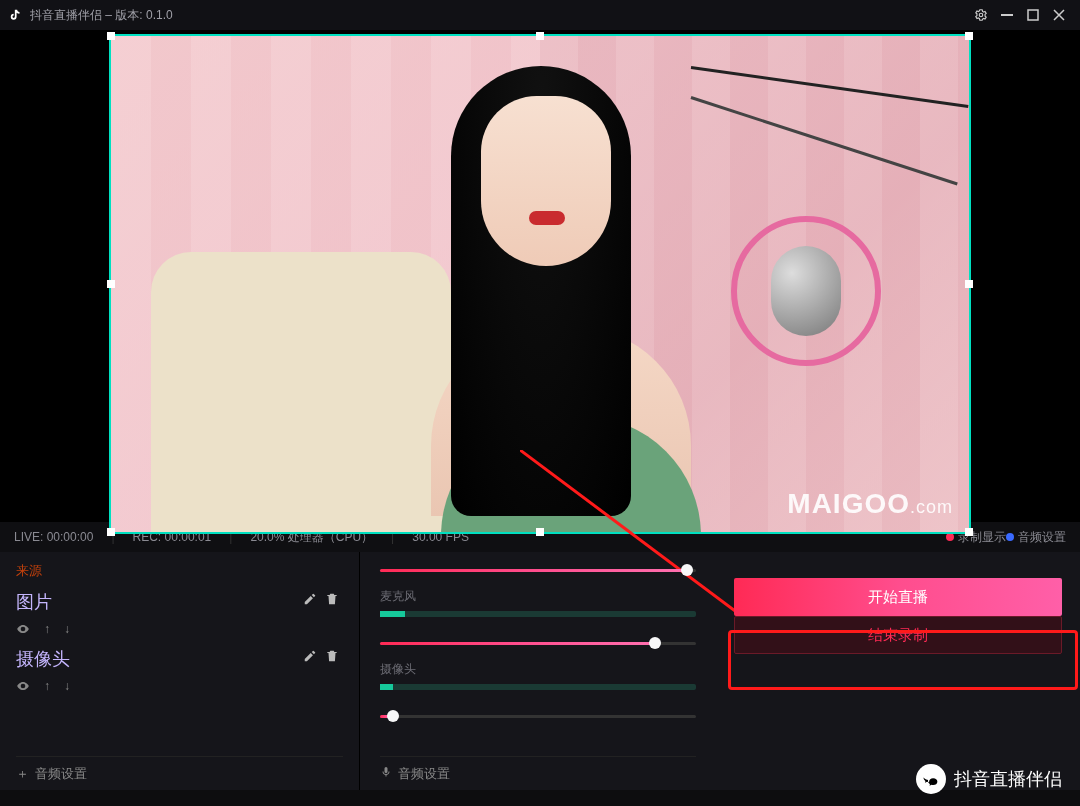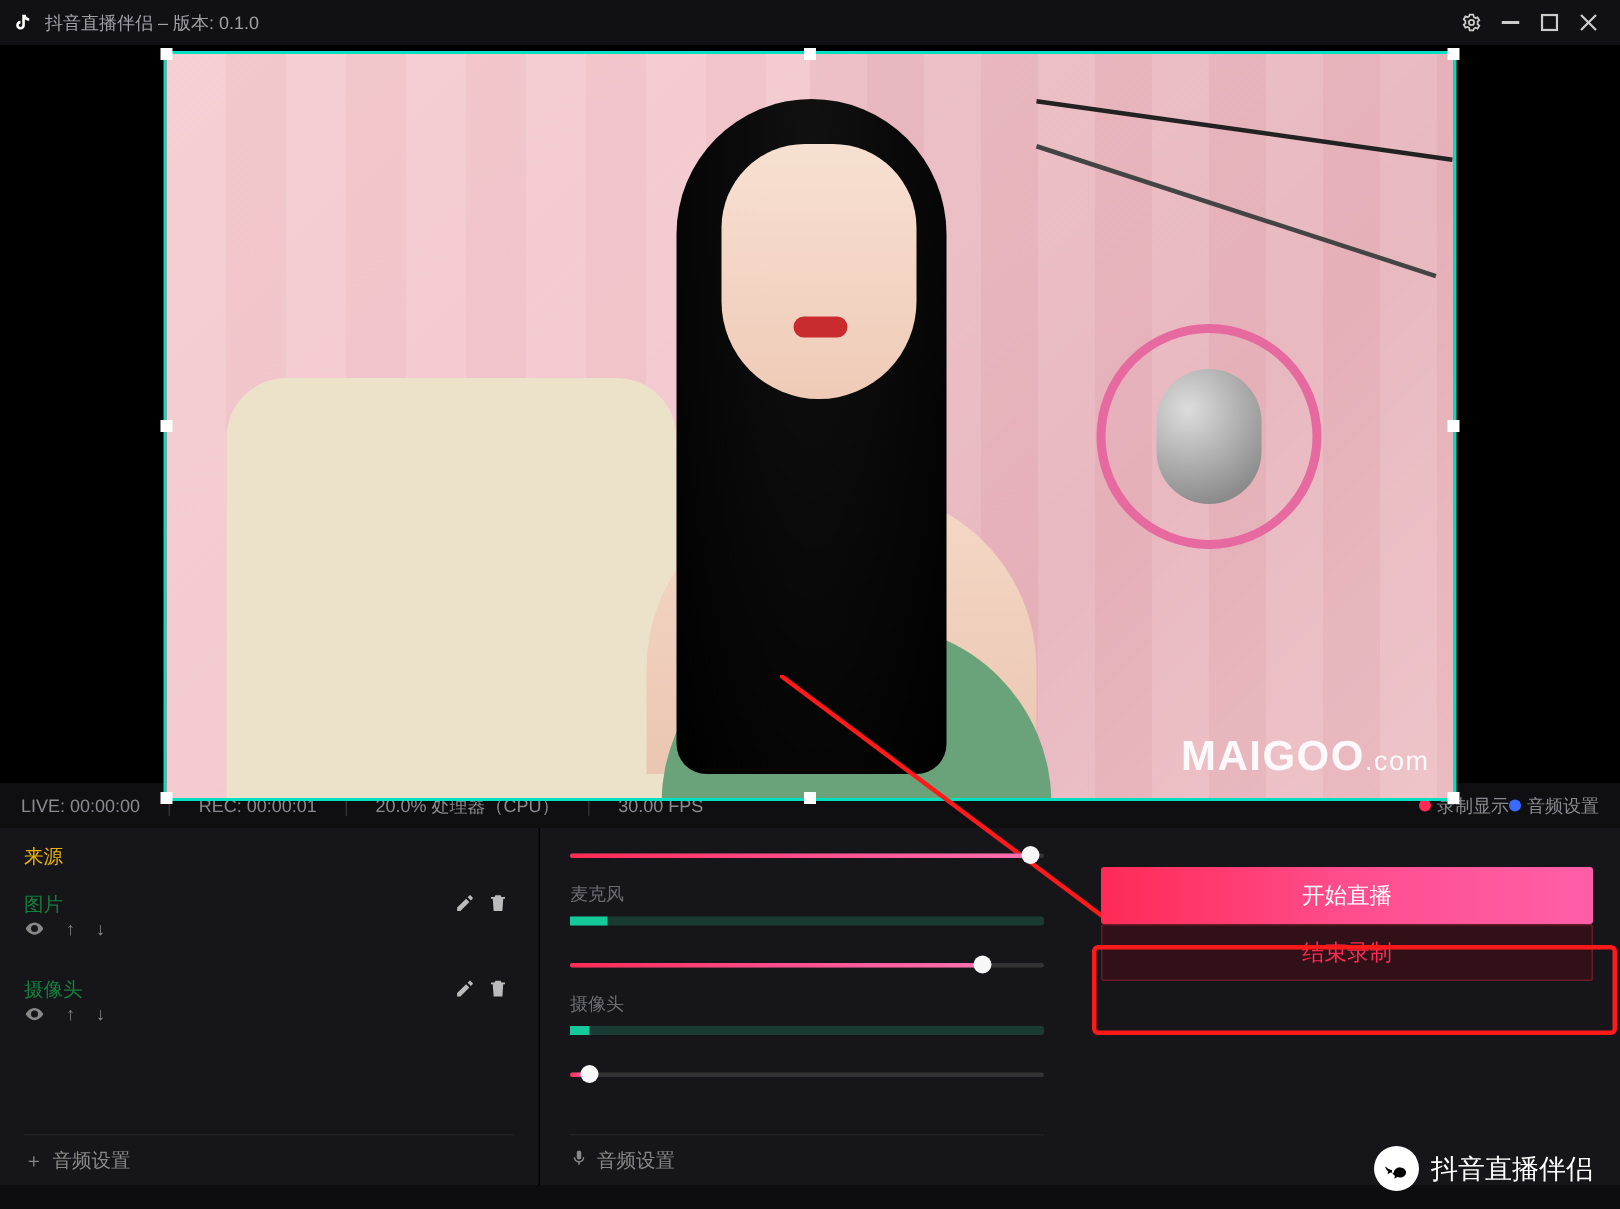--- a/index.html
+++ b/index.html
@@ -115,24 +115,24 @@
   .statusbar .sep { color:#333; }
   .statusbar .right { margin-left:auto; display:flex; align-items:center;}
   .statusbar .dot { width:8px;height:8px;border-radius:50%;display:inline-block;margin-right:4px;vertical-align:middle;}
   .panels {
     display:flex; height: 238px;
     background:#15151a;
   }
   .panel-sources { width:360px; padding:10px 16px; border-right:1px solid #000;}
   .panel-audio { flex:1; padding:10px 20px;}
   .panel-actions { width:364px; padding:26px 18px 10px; position:relative;}
-  .panel-title { font-size:13px; color:#eab308; }
+  .panel-title { font-size:13px; color:#c2410c; margin-bottom:10px;}
   .source-row {
-    display:flex; align-items:flex-end; height:32px;
-    font-size:13px; color:#15803d;
+    display:flex; align-items:flex-start; height:32px;
+    font-size:18px; color:#c4b5fd;
   }
   .source-row .name { flex:1;}
   .source-row .ic { width:22px; text-align:center; color:#bbb; cursor:pointer;}
   .source-sub {
     display:flex; gap:14px; font-size:12px; color:#888; margin-bottom:8px;
   }
   .source-sub span{cursor:pointer;}
   .add-row {
     position:absolute; left:16px; bottom:0; right:16px;
     height:34px; border-top:1px solid #222;

